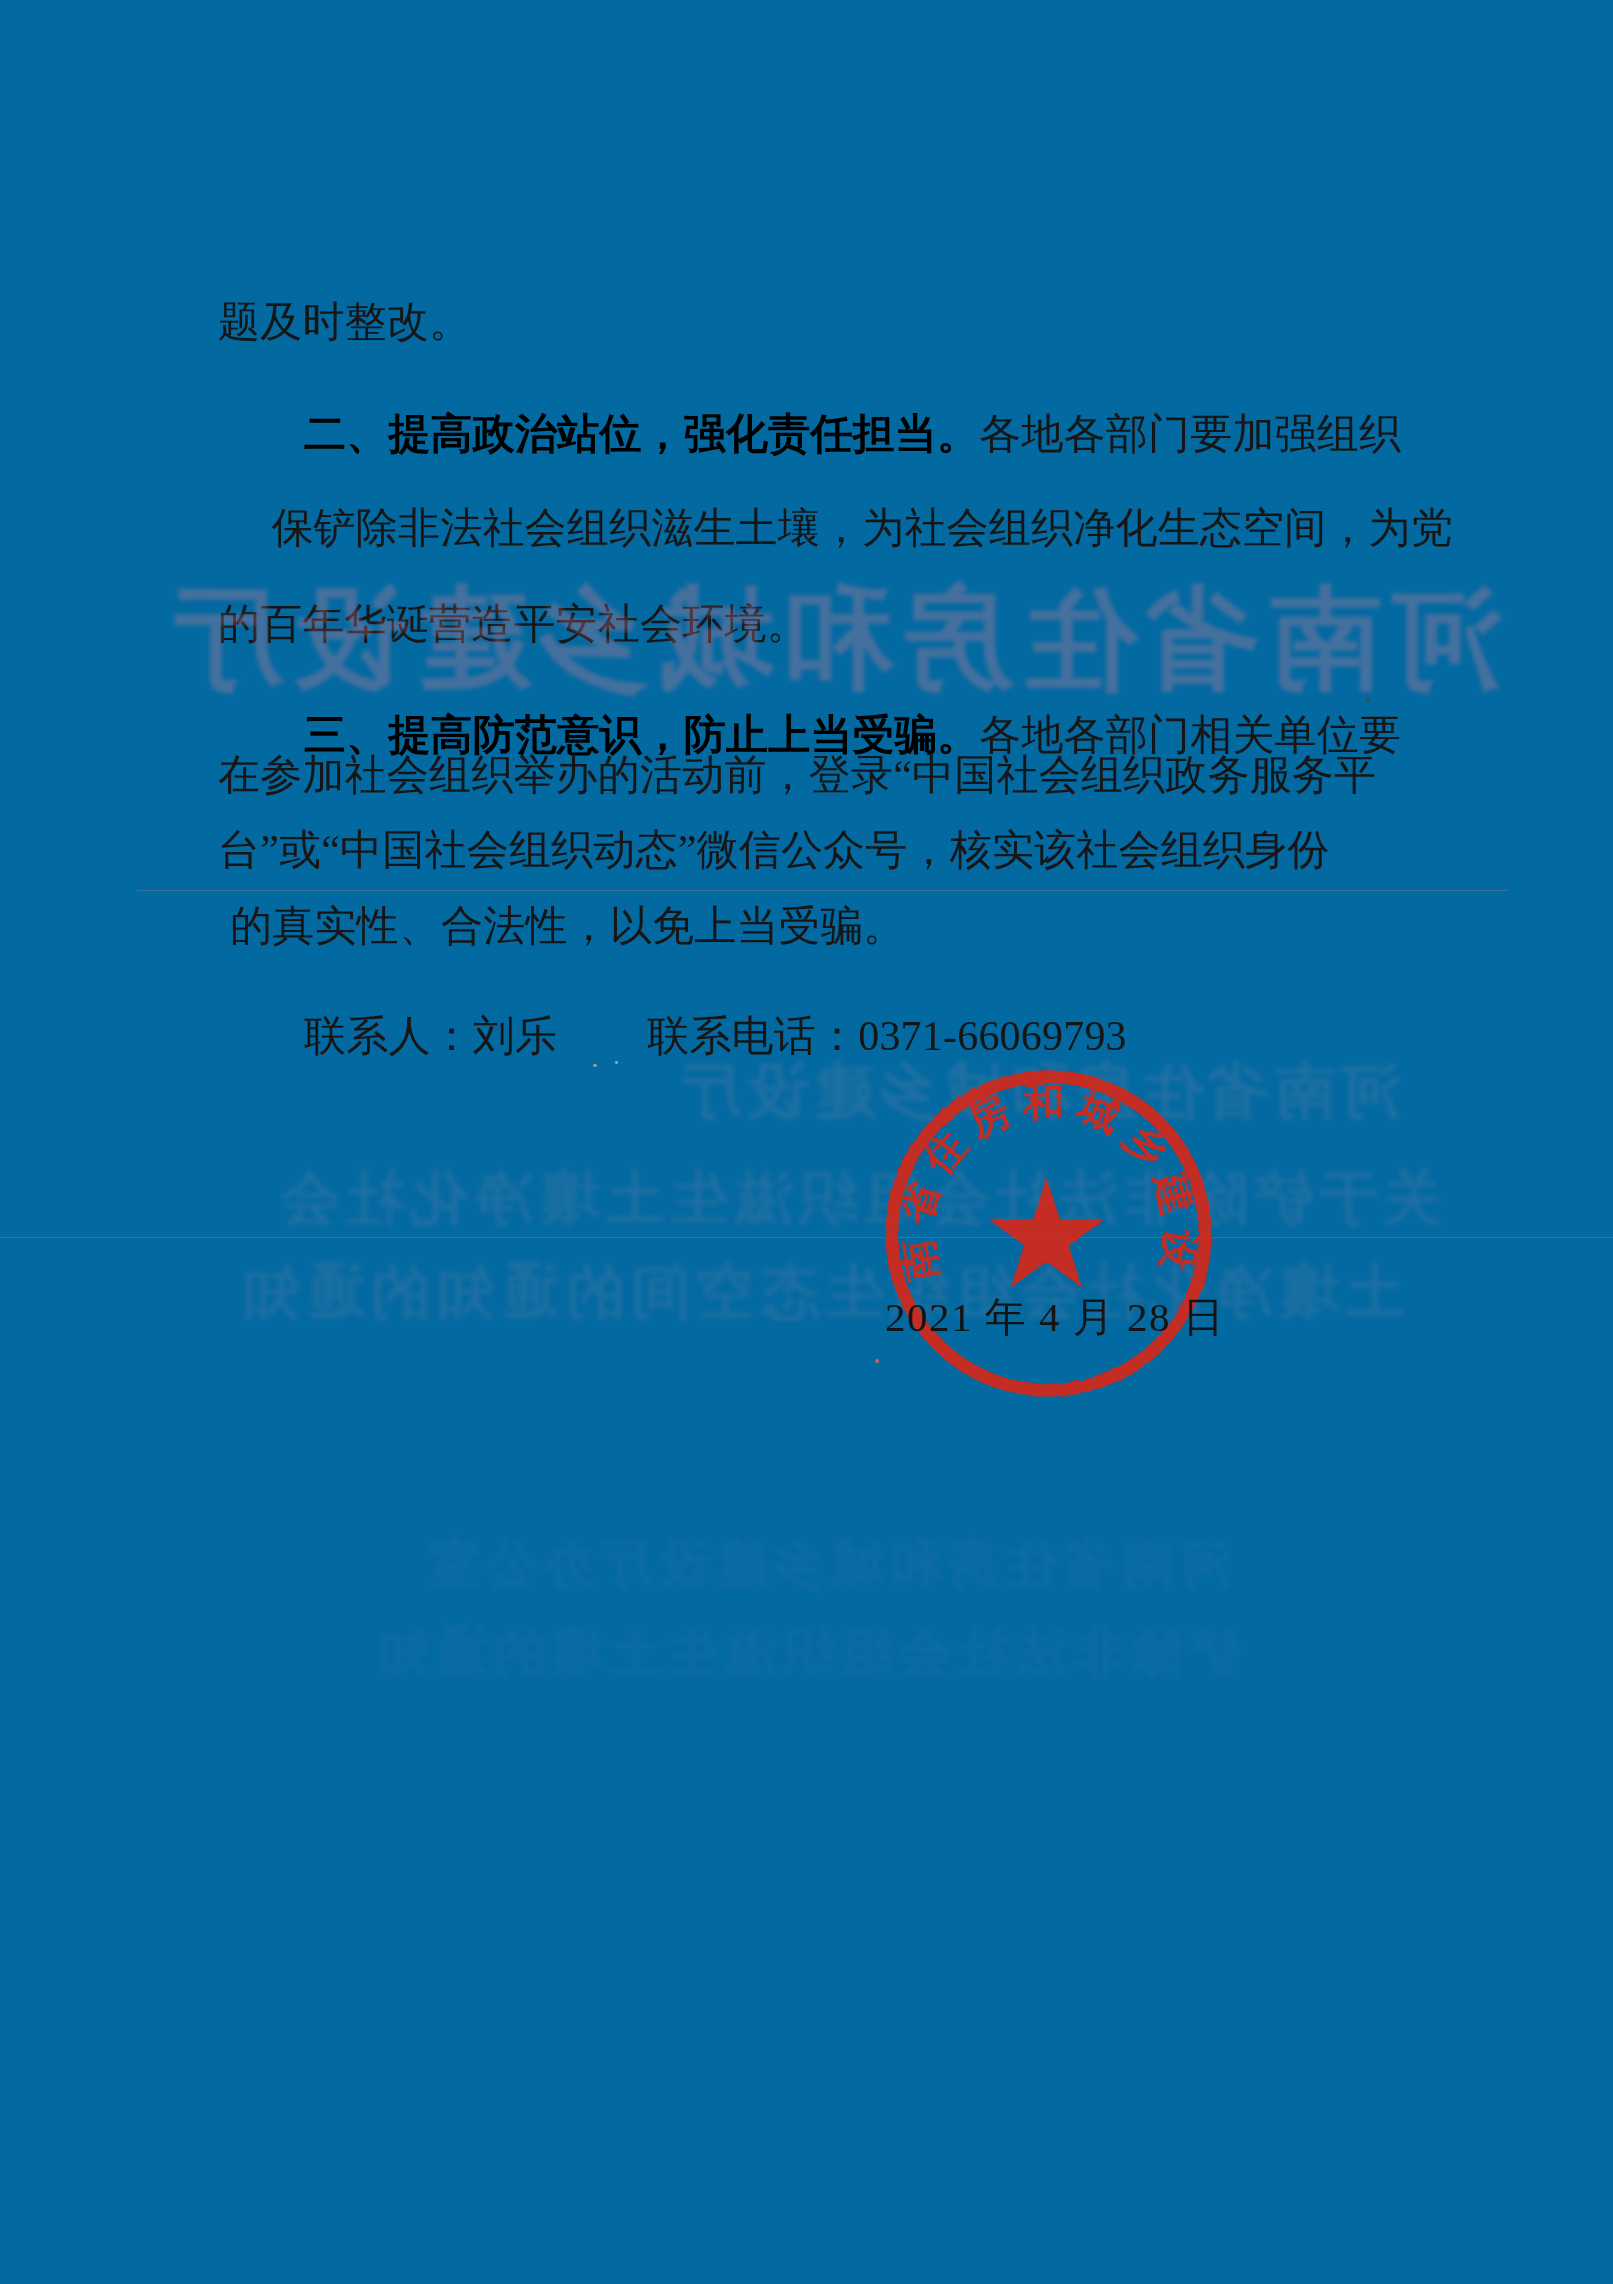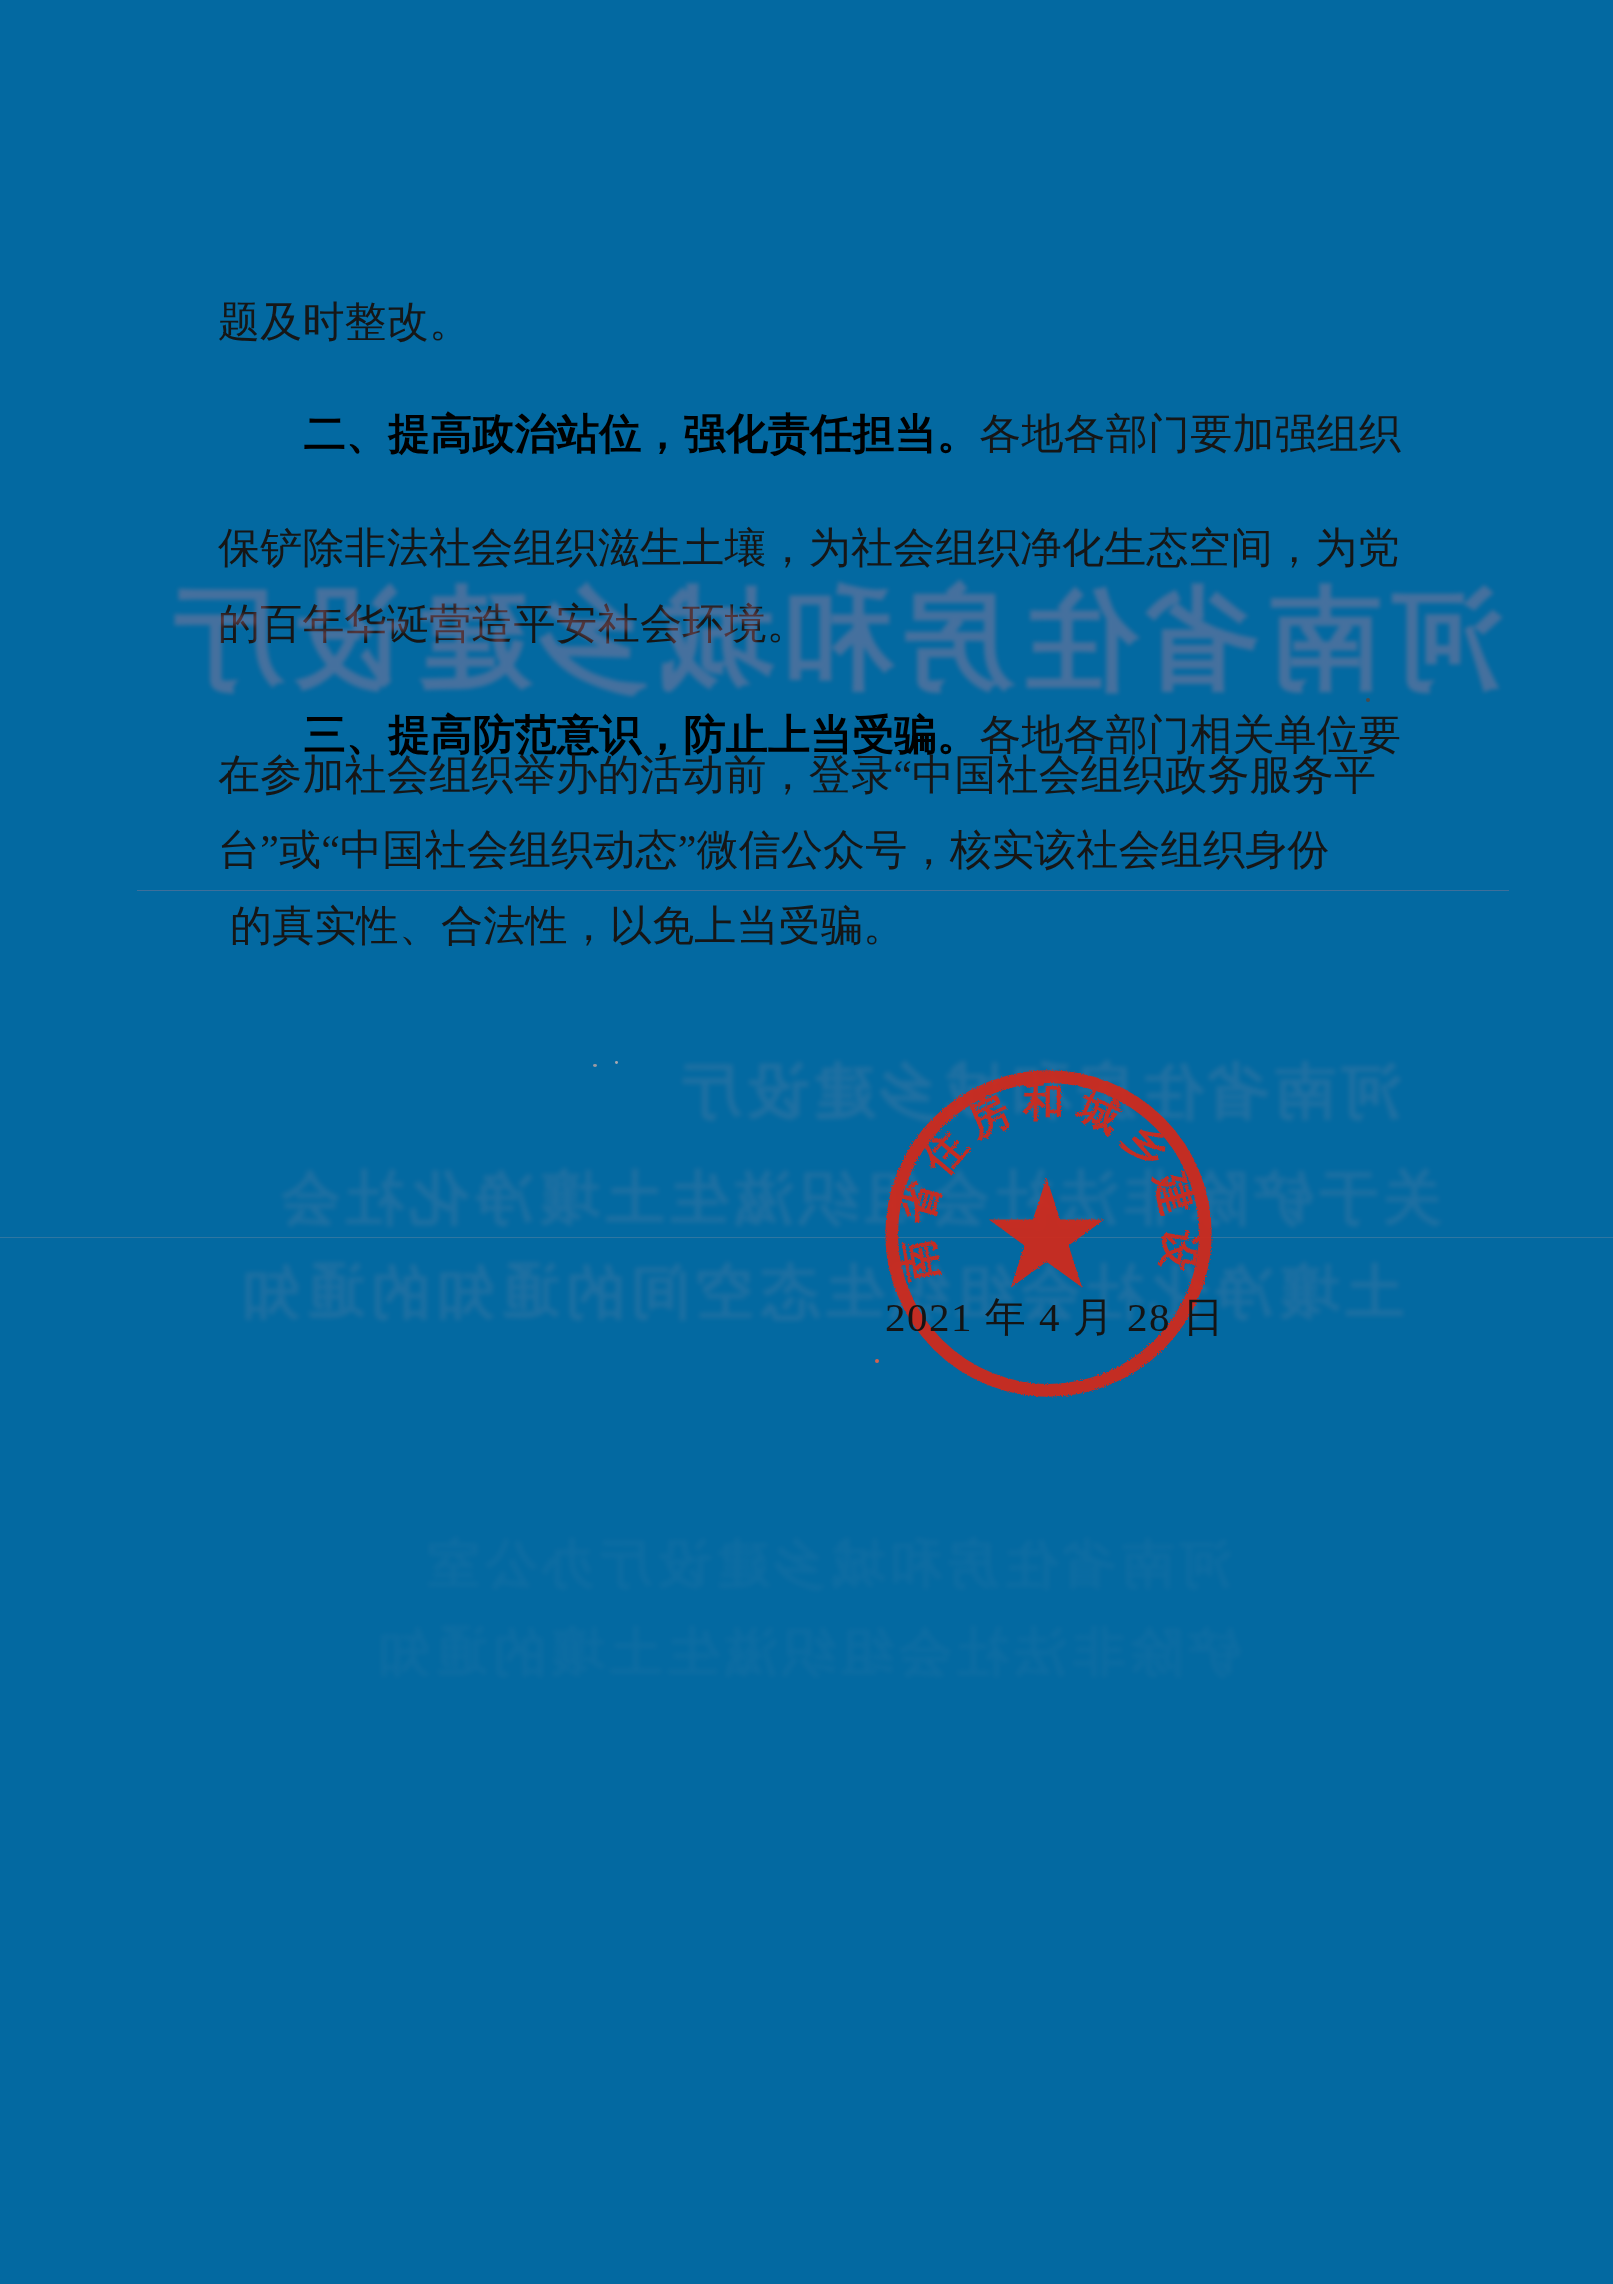--- a/index.html
+++ b/index.html
@@ -26,21 +26,21 @@
   }
   .tline .heading-run {
     font-family: "Liberation Sans", "DejaVu Sans", sans-serif;
     font-weight: 700;
     color: #000;
   }
   .tline.indent { padding-left: 86px; margin-top: 36px; }
   .l0 { top: 294px; }
   .l1 { top: 370px; }
   .l2 { top: 445px; }
-  .l3 { top: 520px; }
+  .l3 { top: 500px; text-align: right; }
   .l4 { top: 596px; }
   .l5 { top: 671px; }
   .l6 { top: 747px; }
   .l7 { top: 822px; }
   .l8 { top: 898px; margin-left: 12px; }
   .contact-line { top: 973px; }
   .contact-gap { display: inline-block; width: 90px; }
   
   .date-line {
     position: absolute;
@@ -132,20 +132,23 @@
 
   <div class="tline l0"><span class="heading-run"></span><span>题及时整改。</span></div>
   <div class="tline l1 indent"><span class="heading-run">二、提高政治站位，强化责任担当。</span><span>各地各部门要加强组织</span></div>
   <div class="tline l3"><span class="heading-run"></span><span>保铲除非法社会组织滋生土壤，为社会组织净化生态空间，为党</span></div>
   <div class="tline l4"><span class="heading-run"></span><span>的百年华诞营造平安社会环境。</span></div>
   <div class="tline l5 indent"><span class="heading-run">三、提高防范意识，防止上当受骗。</span><span>各地各部门相关单位要</span></div>
   <div class="tline l6"><span class="heading-run"></span><span>在参加社会组织举办的活动前，登录“中国社会组织政务服务平</span></div>
   <div class="tline l7"><span class="heading-run"></span><span>台”或“中国社会组织动态”微信公众号，核实该社会组织身份</span></div>
   <div class="tline l8"><span class="heading-run"></span><span>的真实性、合法性，以免上当受骗。</span></div>
 
+  <div class="tline contact-line indent">
+    <span>联系人：刘乐</span><span class="contact-gap"></span><span>联系电话：0371-66069793</span>
+  </div>
 
   <svg class="seal" width="343" height="343" viewBox="0 0 350 350">
     <defs>
       <filter id="rough" x="-10%" y="-10%" width="120%" height="120%">
         <feTurbulence type="fractalNoise" baseFrequency="0.85" numOctaves="2" result="n"></feTurbulence>
         <feDisplacementMap in="SourceGraphic" in2="n" scale="3.5"></feDisplacementMap>
       </filter>
       <path id="sealArc" d="M 63.7 219.9 A 120 120 0 1 1 286.3 219.9" fill="none"></path>
     </defs>
     <g filter="url(#rough)" opacity="0.94">

